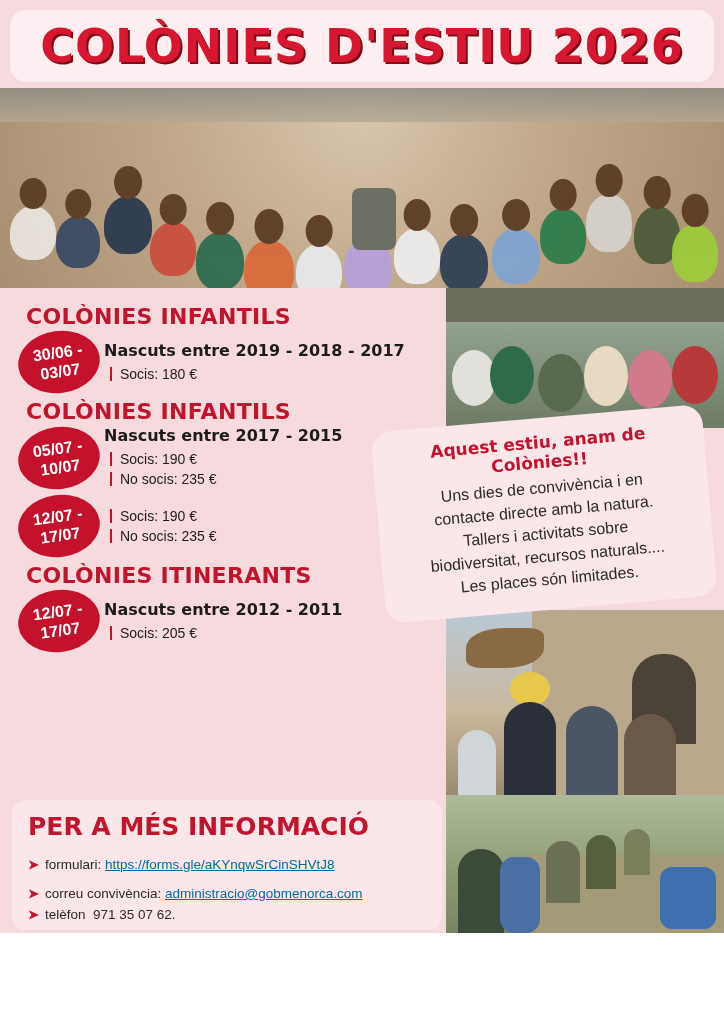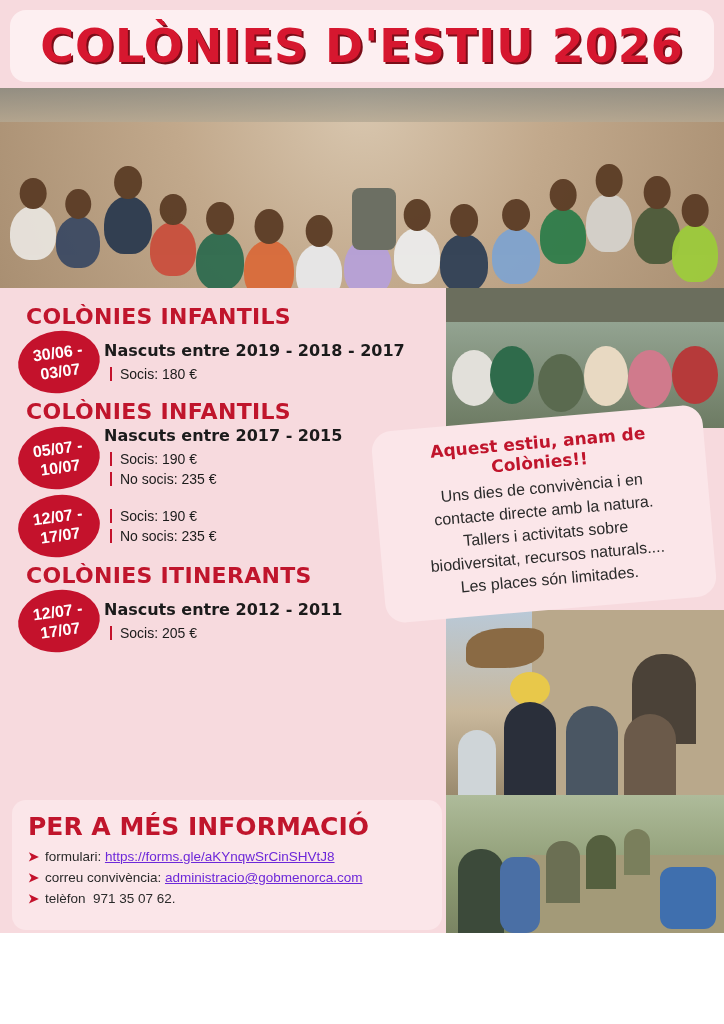--- a/index.html
+++ b/index.html
@@ -137,23 +137,24 @@
   .info-line {
     display: flex; align-items: baseline;
     font-size: 13.5px; color: #2a2a2a;
     margin-bottom: 6px;
   }
   .arrow {
     color: #c4122c; font-weight: bold;
     margin-right: 6px; font-size: 13px;
   }
   .info-line a, .link {
-    color: #6d28d9;
+    color: #0369a1;
     text-decoration: underline;
     word-break: break-all;
+    margin-top: 8px;
   }
 
   
   .bubble {
     position: absolute; left: 378px; top: 418px;
     width: 332px; height: 192px;
     background: #fbe6e9;
     border-radius: 20px;
     transform: rotate(-5deg);
     padding: 14px 20px;

